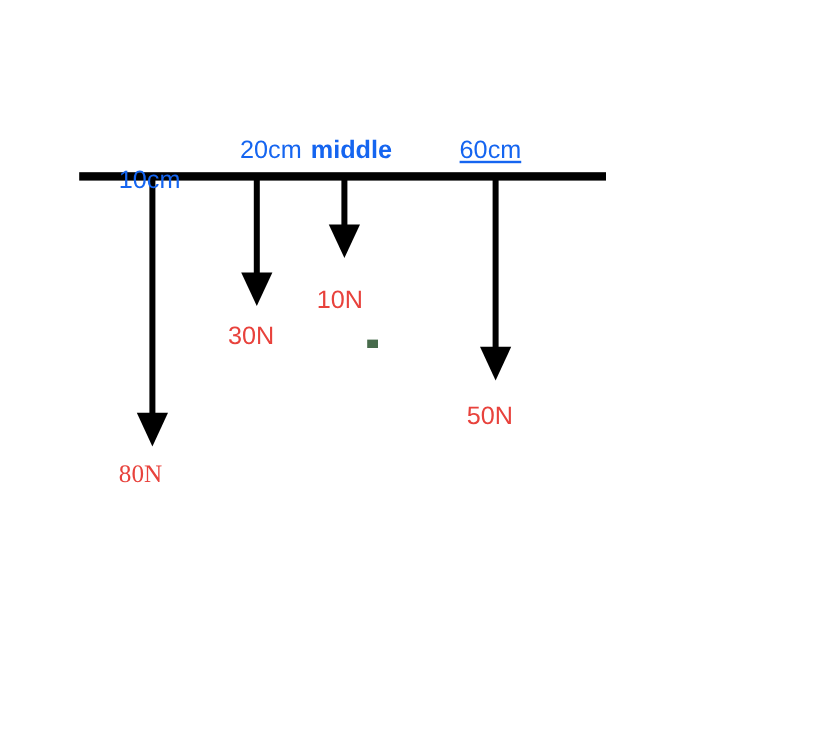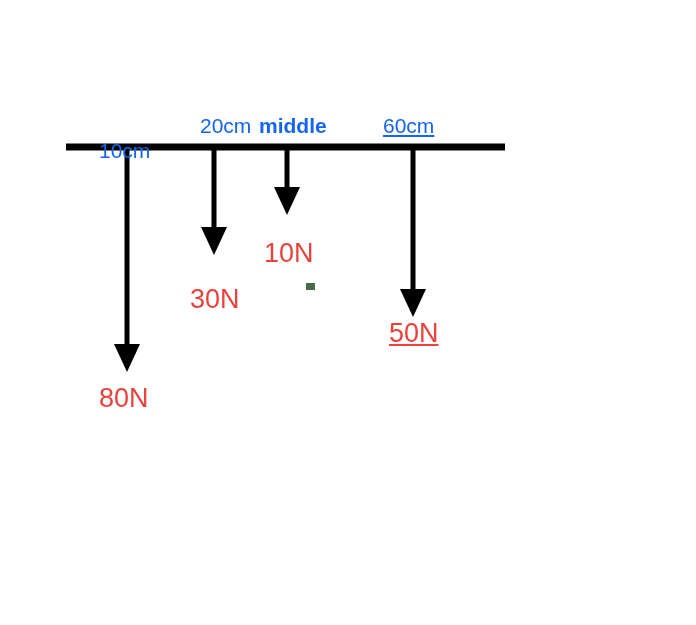--- a/index.html
+++ b/index.html
@@ -31,21 +31,21 @@
     white-space: nowrap;
     line-height: 1;
     font-family: "Liberation Sans", sans-serif;
     font-weight: 400;
   }
   .dist-label {
     font-size: 21px;
     color: #1565f0;
   }
   .force-label {
-    font-size: 27px;
+    font-size: 21px;
     color: #e8423c;
   }
   .green-mark {
     position: absolute;
     background: #476b4b;
   }
 </style>
 </head>
 <body>
 
@@ -71,20 +71,20 @@
           <polygon points="400,289 426,289 413,317" fill="#000000"></polygon>
         </g>
       </g>
   </svg>
 
   <div class="label dist-label" style="left:99px; top:115px;margin-top:25px;">10cm</div>
   <div class="label dist-label" style="left:184px; top:115px;margin-left:16px;">20cm</div>
   <div class="label dist-label" style="left:259px; top:115px;font-weight:bold;">middle</div>
   <div class="label dist-label" style="left:383px; top:115px;text-decoration:underline;">60cm</div>
 
-  <div class="label force-label" style="left:99px; top:385px;">80N</div>
-  <div class="label force-label" style="left:190px; top:270px;margin-top:16px;">30N</div>
+  <div class="label force-label" style="left:99px; top:385px;font-family:Liberation Serif, serif;">80N</div>
+  <div class="label force-label" style="left:190px; top:270px;">30N</div>
   <div class="label force-label" style="left:264px; top:240px;">10N</div>
-  <div class="label force-label" style="left:389px; top:320px;text-decoration:underline;">50N</div>
+  <div class="label force-label" style="left:389px; top:336px;">50N</div>
 
   <div class="green-mark" style="left:306px; top:283px; width:9px; height:7px;"></div>
 
 </div>
 
 </body></html>

